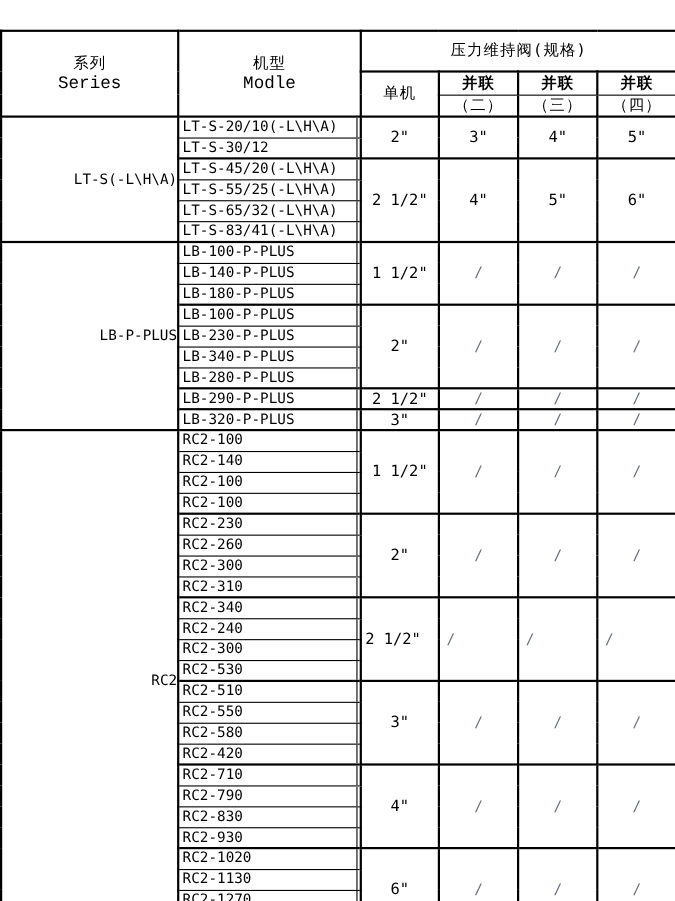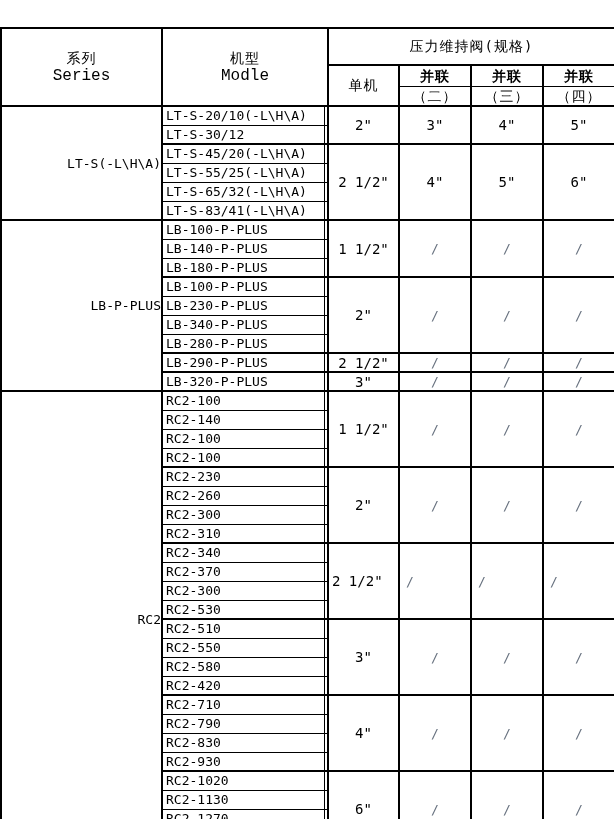--- a/index.html
+++ b/index.html
@@ -208,21 +208,21 @@
           <td class="model gend">RC2-310</td>
         </tr>
     <tr>
       <td class="model">RC2-340</td>
       <td class="spec left" rowspan="4">2 1/2"</td>
       <td class="spec left slash" rowspan="4">/</td>
       <td class="spec left slash" rowspan="4">/</td>
       <td class="spec left slash" rowspan="4">/</td>
     </tr>
     <tr>
-          <td class="model">RC2-370</td>
+          <td class="model">RC2-240</td>
         </tr>
     <tr>
           <td class="model">RC2-300</td>
         </tr>
     <tr>
           <td class="model gend">RC2-530</td>
         </tr>
     <tr>
       <td class="model">RC2-510</td>
       <td class="spec" rowspan="4">3"</td>

